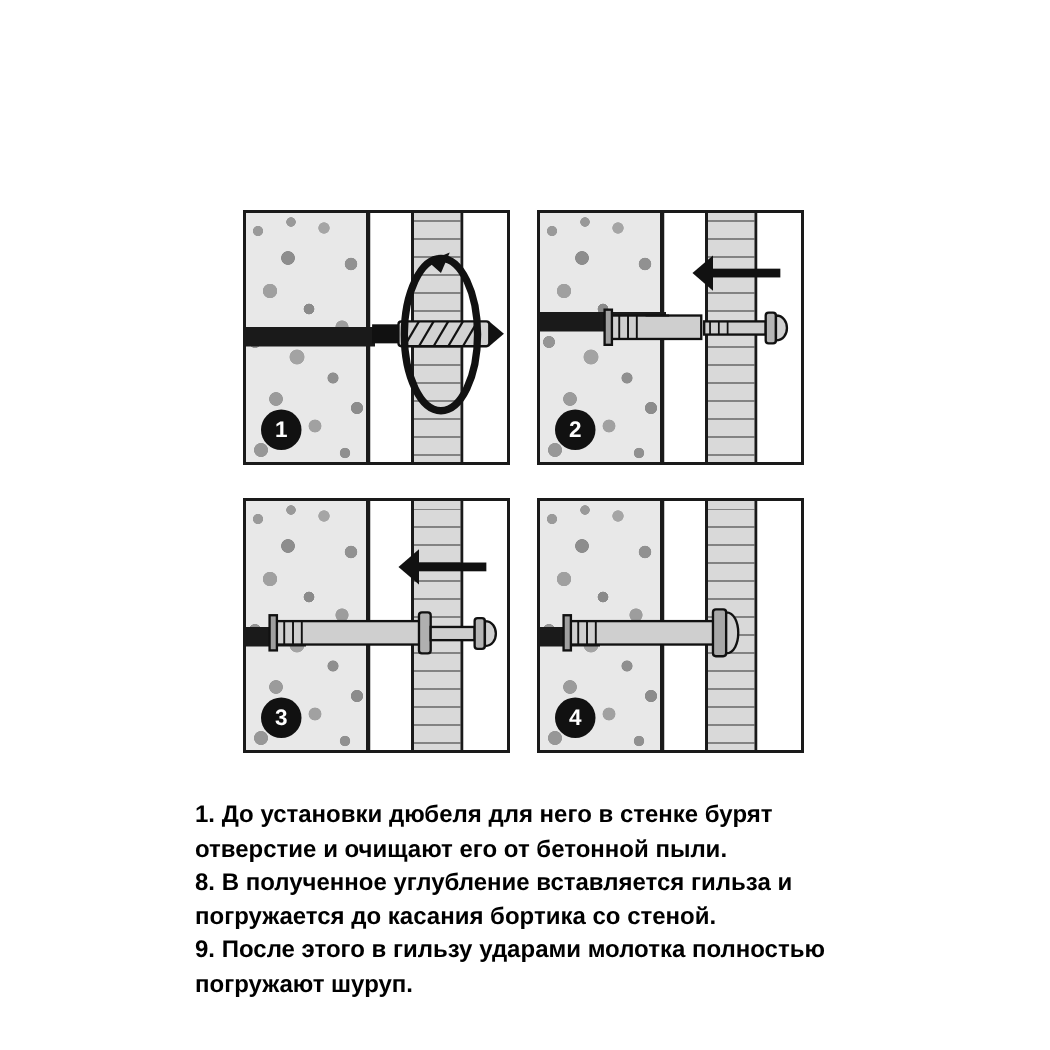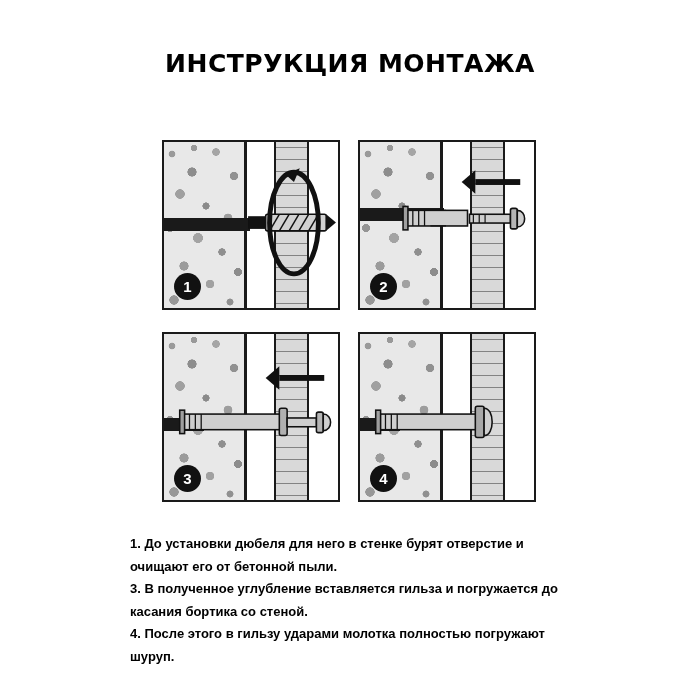--- a/index.html
+++ b/index.html
@@ -146,36 +146,35 @@
     position: absolute;
     left: 0; top: 0;
     width: 100%;
     height: 100%;
   }
   .instructions {
     position: absolute;
     left: 130px;
     top: 533px;
     width: 446px;
-    font-size: 13px;
+    font-size: 16px;
     font-weight: bold;
     line-height: 22.5px;
     font-family: "Liberation Sans", sans-serif;
   }
   .instructions p {
     margin: 0;
   }
 </style>
 </head>
 <body>
 
 <div class="page">
 
   <div class="title-block">
-    <div class="title-line">ИНСТРУКЦИЯ МОНТАЖА</div>
   </div>
 
   <div class="figure-grid">
 
     <div class="panel p1">
       <div class="wall"></div>
       <div class="wall-edge"></div>
       <div class="gap"></div>
       <div class="board"></div>
       <div class="board-right-fill"></div>
@@ -282,17 +281,17 @@
           <path d="M127 76 C138 76 138 104 127 104 Z" fill="#cfcfcf"></path>
         </g>
       </svg>
       <div class="badge">4</div>
     </div>
 
   </div>
 
   <div class="instructions">
     <p>1. До установки дюбеля для него в стенке бурят отверстие и очищают его от бетонной пыли.</p>
-    <p>3. В полученное углубление вставляется гильза и погружается до касания бортика со стеной.</p>
-    <p>4. После этого в гильзу ударами молотка полностью погружают шуруп.</p>
+    <p>8. В полученное углубление вставляется гильза и погружается до касания бортика со стеной.</p>
+    <p>9. После этого в гильзу ударами молотка полностью погружают шуруп.</p>
   </div>
 
 </div>
 
 </body></html>

